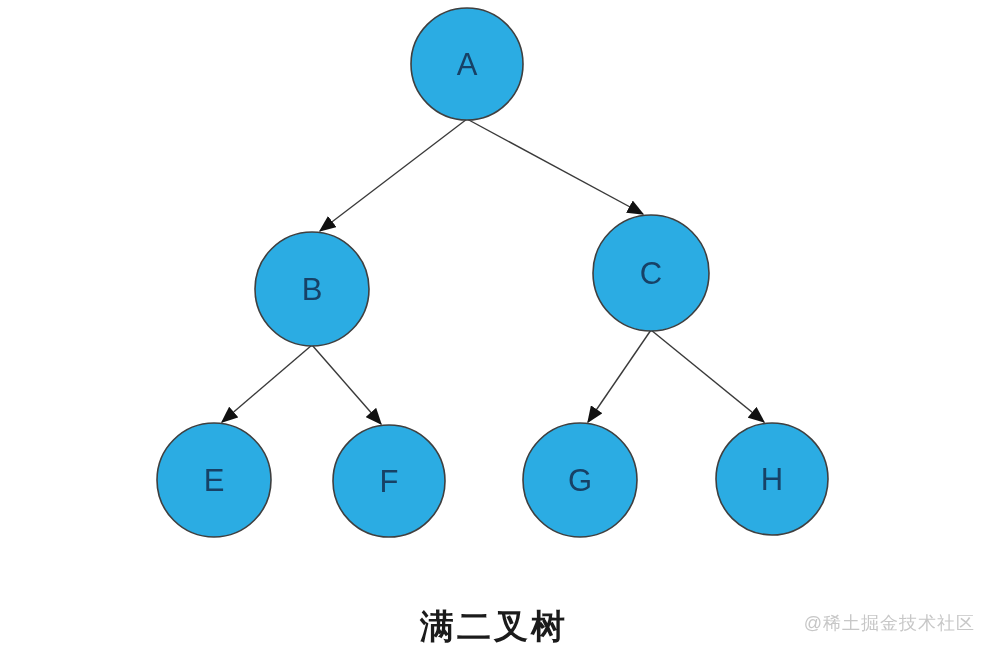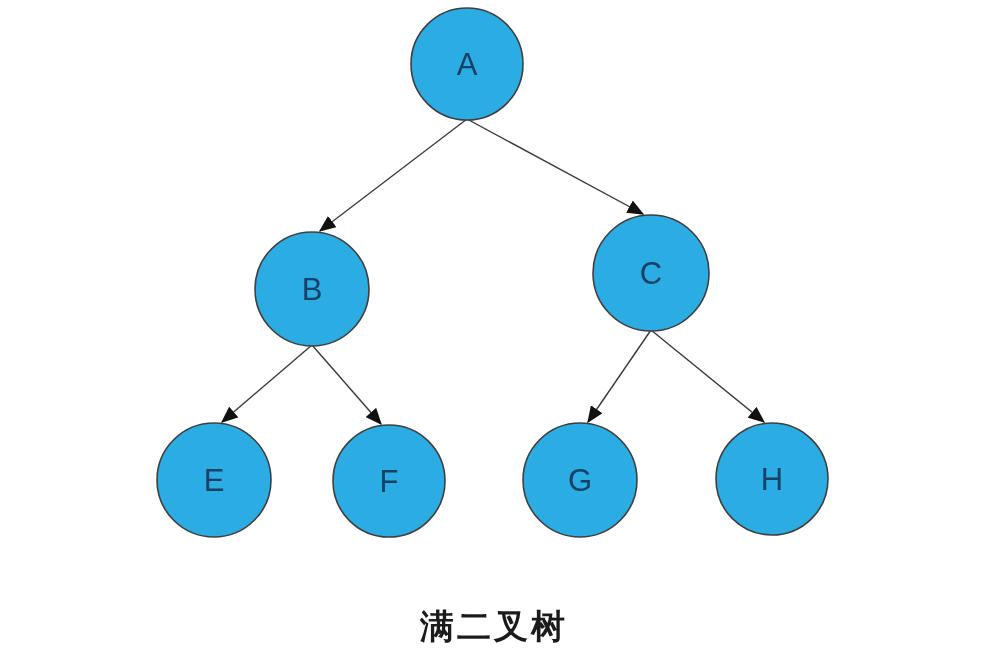--- a/index.html
+++ b/index.html
@@ -87,13 +87,14 @@
       <g>
         <circle cx="580" cy="480" r="57" fill="#2BACE3" stroke="#3f3f3f" stroke-width="1.6"></circle>
         <text x="580" y="491" text-anchor="middle" fill="#174166" class="node-label-text">G</text>
       </g>
       <g>
         <circle cx="772" cy="479" r="56" fill="#2BACE3" stroke="#3f3f3f" stroke-width="1.6"></circle>
         <text x="772" y="490" text-anchor="middle" fill="#174166" class="node-label-text">H</text>
       </g>
     </svg>
   <div class="caption">满二叉树</div>
+  <div class="watermark">@稀土掘金技术社区</div>
 </div>
 
 </body></html>

